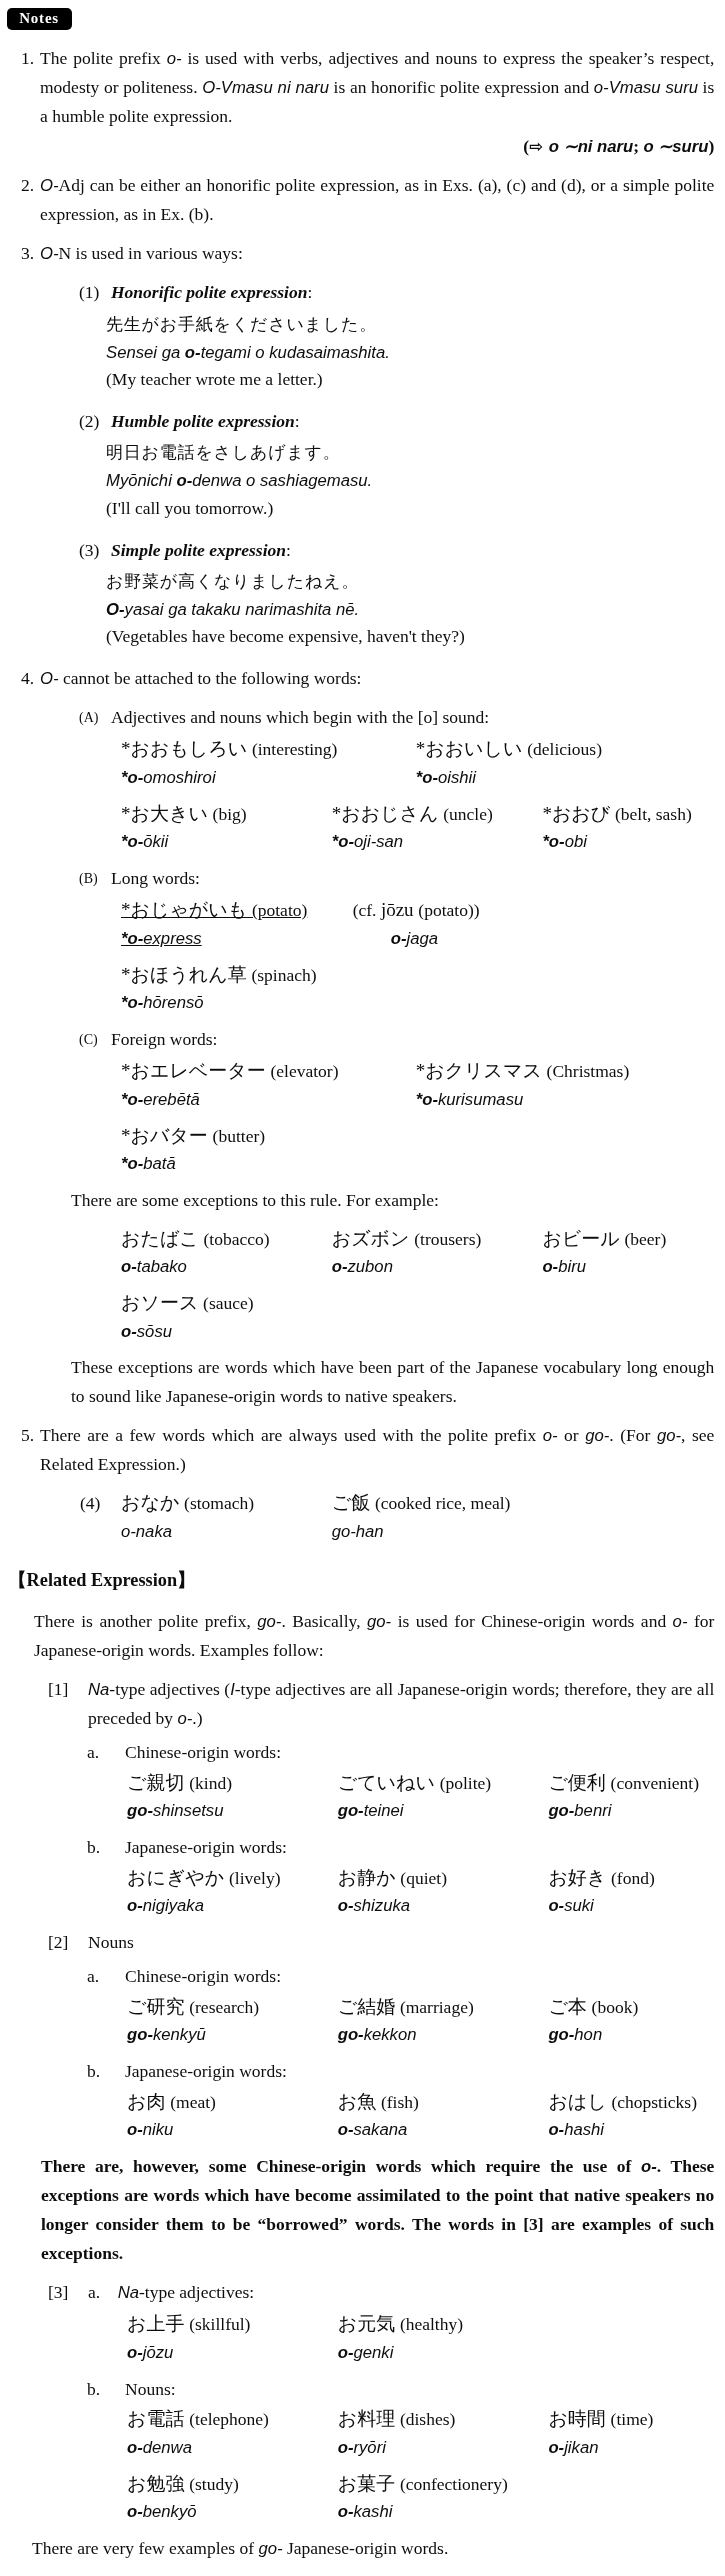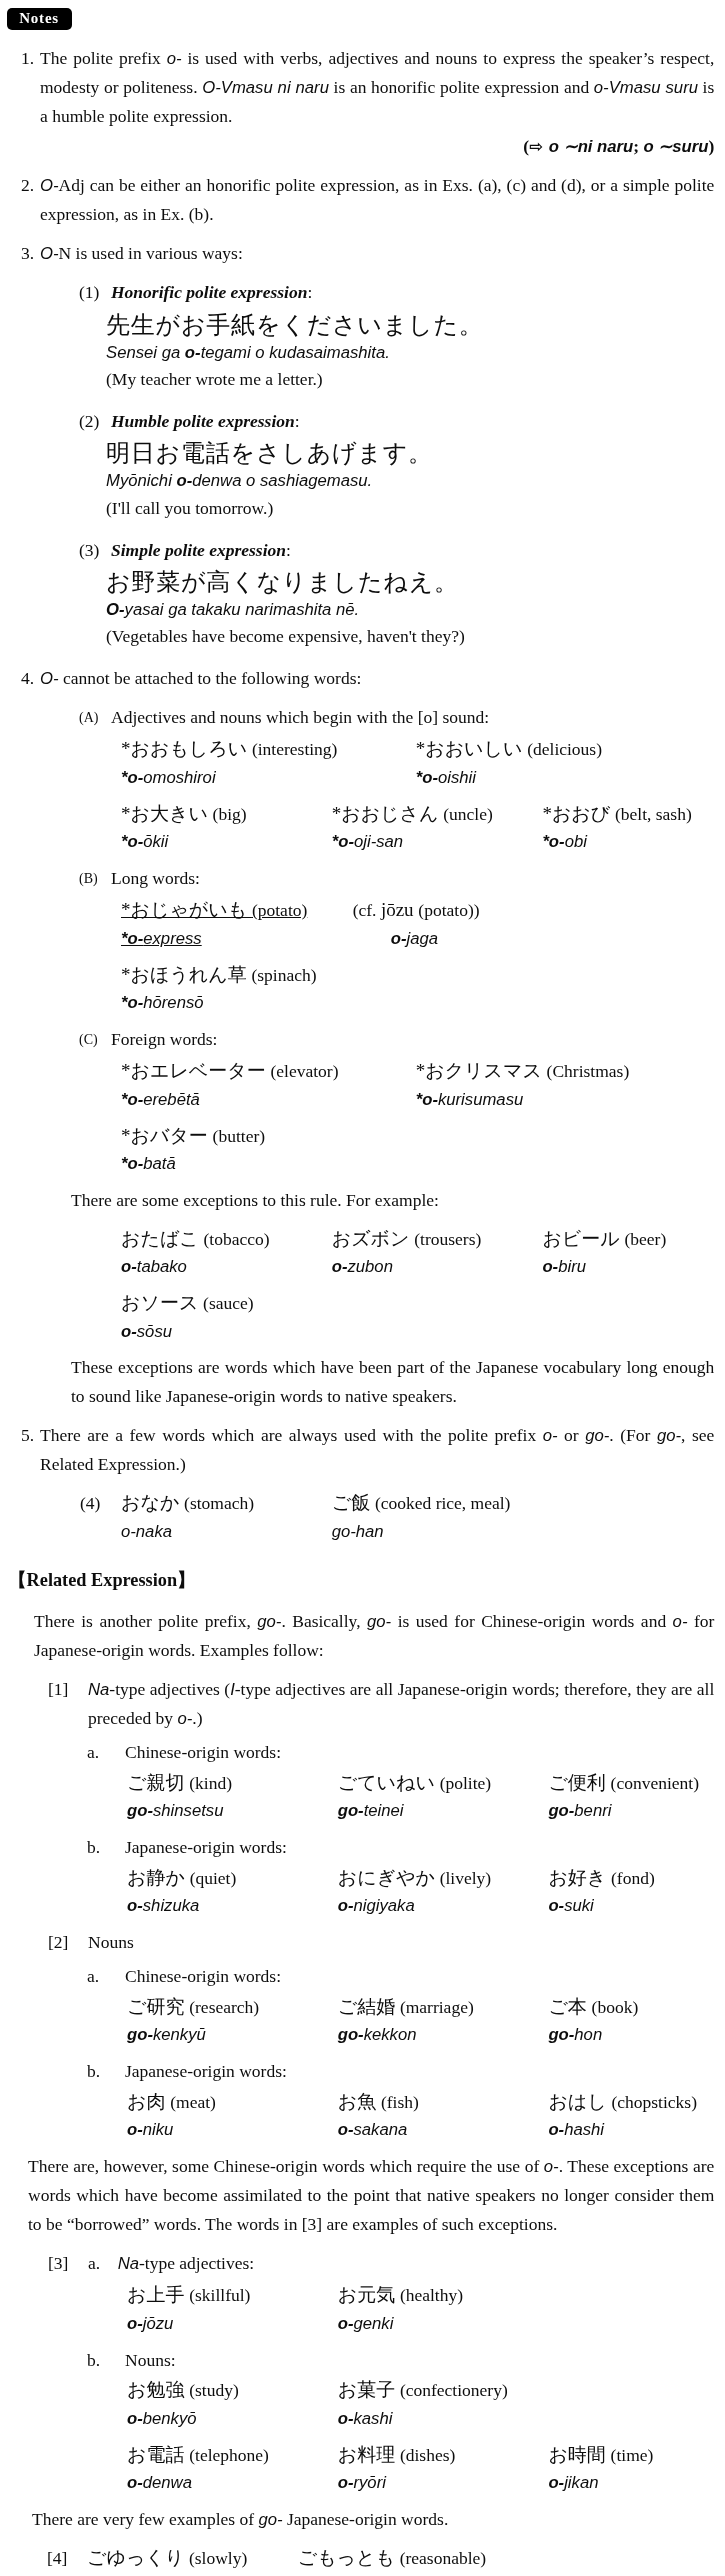--- a/index.html
+++ b/index.html
@@ -27,38 +27,38 @@
 
   .blk-note{margin:0 11.7px 10px 40px;text-align:justify;}
   .blk-note > .marker{left:-19px;}
 
   .blk-xref{margin:-8.3px 11.7px 10px 40px;text-align:right;font-weight:bold;font-size:17.5px;}
 
   .blk-sub{margin:8.3px 11.7px 3.3px 111px;}
   .blk-sub > .marker{left:-32px;}
 
   .blk-example{margin:0 11.7px 13.3px 106px;}
-  .blk-example .jline{line-height:28px;font-size:24px;letter-spacing:0.8px;}
+  .blk-example .jline{line-height:28px;font-size:17px;letter-spacing:0.8px;}
   .blk-example .rline,.blk-example .tline{line-height:27.5px;}
 
   .blk-words{margin:1.7px 0 8.3px 121px;}
   .blk-words > .marker{left:-41px;}
   .cells{display:flex;}
   .cell{width:204px;flex:0 0 auto;padding-right:6.7px;}
   .cell:last-child{width:auto;}
   .wide .cell:first-child{width:288px;}
   .cf .cell:first-child{width:225px;text-decoration:underline;}
   .wtop{line-height:27.5px;font-size:19px;}
   .wtop .rn{font-size:17.5px;}
   .wbot{line-height:27.5px;}
   .wbot.ind{padding-left:38px;}
 
   .blk-para{margin:5px 11.7px 10px 40px;text-align:justify;}
   .blk-para.lvl-exc{margin-left:71px;}
-  .blk-para.lvl-full{margin-left:28px;}
+  .blk-para.lvl-full{margin-left:41px;font-weight:bold;}
   .blk-para.lvl-re{margin-left:34px;}
   .blk-para.lvl-re2{margin-left:32px;text-align:left;}
 
   .blk-header{margin:20px 11.7px 11.7px 8.3px;font-weight:bold;font-size:18.3px;line-height:30px;}
 
   .blk-britem{margin:8.3px 11.7px 3.3px 88px;text-align:justify;}
   .blk-britem > .marker{left:-40px;}
 
   .blk-letter{margin:5px 11.7px 1.7px 125px;}
   .blk-letter > .marker{left:-38px;}
@@ -226,28 +226,28 @@
           <div class="cell">
             <div class="wtop"><span class="run rjp">ご便利 </span><span class="run rn">(convenient)</span></div>
             <div class="wbot"><span class="run rsb">go-</span><span class="run rs">benri</span></div>
           </div>
         </div>
       </div>
       <div class="blk blk-letter"><span class="marker">b.</span><span class="txt"><span class="run rn">Japanese-origin words:</span></span></div>
       <div class="blk blk-words lvl-re">
         <div class="cells">
           <div class="cell">
+            <div class="wtop"><span class="run rjp">おにぎやか </span><span class="run rn">(lively)</span></div>
+            <div class="wbot"><span class="run rsb">o-</span><span class="run rs">nigiyaka</span></div>
+          </div>
+          <div class="cell">
             <div class="wtop"><span class="run rjp">お静か </span><span class="run rn">(quiet)</span></div>
             <div class="wbot"><span class="run rsb">o-</span><span class="run rs">shizuka</span></div>
           </div>
           <div class="cell">
-            <div class="wtop"><span class="run rjp">おにぎやか </span><span class="run rn">(lively)</span></div>
-            <div class="wbot"><span class="run rsb">o-</span><span class="run rs">nigiyaka</span></div>
-          </div>
-          <div class="cell">
             <div class="wtop"><span class="run rjp">お好き </span><span class="run rn">(fond)</span></div>
             <div class="wbot"><span class="run rsb">o-</span><span class="run rs">suki</span></div>
           </div>
         </div>
       </div>
       <div class="blk blk-britem"><span class="marker">[2]</span><span class="txt"><span class="run rn">Nouns</span></span></div>
       <div class="blk blk-letter"><span class="marker">a.</span><span class="txt"><span class="run rn">Chinese-origin words:</span></span></div>
       <div class="blk blk-words lvl-re">
         <div class="cells">
           <div class="cell">
@@ -292,42 +292,42 @@
           <div class="cell">
             <div class="wtop"><span class="run rjp">お元気 </span><span class="run rn">(healthy)</span></div>
             <div class="wbot"><span class="run rsb">o-</span><span class="run rs">genki</span></div>
           </div>
         </div>
       </div>
       <div class="blk blk-letter"><span class="marker">b.</span><span class="txt"><span class="run rn">Nouns:</span></span></div>
       <div class="blk blk-words lvl-re">
         <div class="cells">
           <div class="cell">
+            <div class="wtop"><span class="run rjp">お電話 </span><span class="run rn">(telephone)</span></div>
+            <div class="wbot"><span class="run rsb">o-</span><span class="run rs">denwa</span></div>
+          </div>
+          <div class="cell">
+            <div class="wtop"><span class="run rjp">お料理 </span><span class="run rn">(dishes)</span></div>
+            <div class="wbot"><span class="run rsb">o-</span><span class="run rs">ryōri</span></div>
+          </div>
+          <div class="cell">
+            <div class="wtop"><span class="run rjp">お時間 </span><span class="run rn">(time)</span></div>
+            <div class="wbot"><span class="run rsb">o-</span><span class="run rs">jikan</span></div>
+          </div>
+        </div>
+      </div>
+      <div class="blk blk-words lvl-re">
+        <div class="cells">
+          <div class="cell">
             <div class="wtop"><span class="run rjp">お勉強 </span><span class="run rn">(study)</span></div>
             <div class="wbot"><span class="run rsb">o-</span><span class="run rs">benkyō</span></div>
           </div>
           <div class="cell">
             <div class="wtop"><span class="run rjp">お菓子 </span><span class="run rn">(confectionery)</span></div>
             <div class="wbot"><span class="run rsb">o-</span><span class="run rs">kashi</span></div>
-          </div>
-        </div>
-      </div>
-      <div class="blk blk-words lvl-re">
-        <div class="cells">
-          <div class="cell">
-            <div class="wtop"><span class="run rjp">お電話 </span><span class="run rn">(telephone)</span></div>
-            <div class="wbot"><span class="run rsb">o-</span><span class="run rs">denwa</span></div>
-          </div>
-          <div class="cell">
-            <div class="wtop"><span class="run rjp">お料理 </span><span class="run rn">(dishes)</span></div>
-            <div class="wbot"><span class="run rsb">o-</span><span class="run rs">ryōri</span></div>
-          </div>
-          <div class="cell">
-            <div class="wtop"><span class="run rjp">お時間 </span><span class="run rn">(time)</span></div>
-            <div class="wbot"><span class="run rsb">o-</span><span class="run rs">jikan</span></div>
           </div>
         </div>
       </div>
       <div class="blk blk-para lvl-re2"><span class="txt"><span class="run rn">There are very few examples of </span><span class="run rs">go-</span><span class="run rn"> Japanese-origin words.</span></span></div>
       <div class="blk blk-words lvl-b4">
         <span class="marker">[4]</span>
         <div class="cells">
           <div class="cell">
             <div class="wtop"><span class="run rjp">ごゆっくり </span><span class="run rn">(slowly)</span></div>
           </div>

